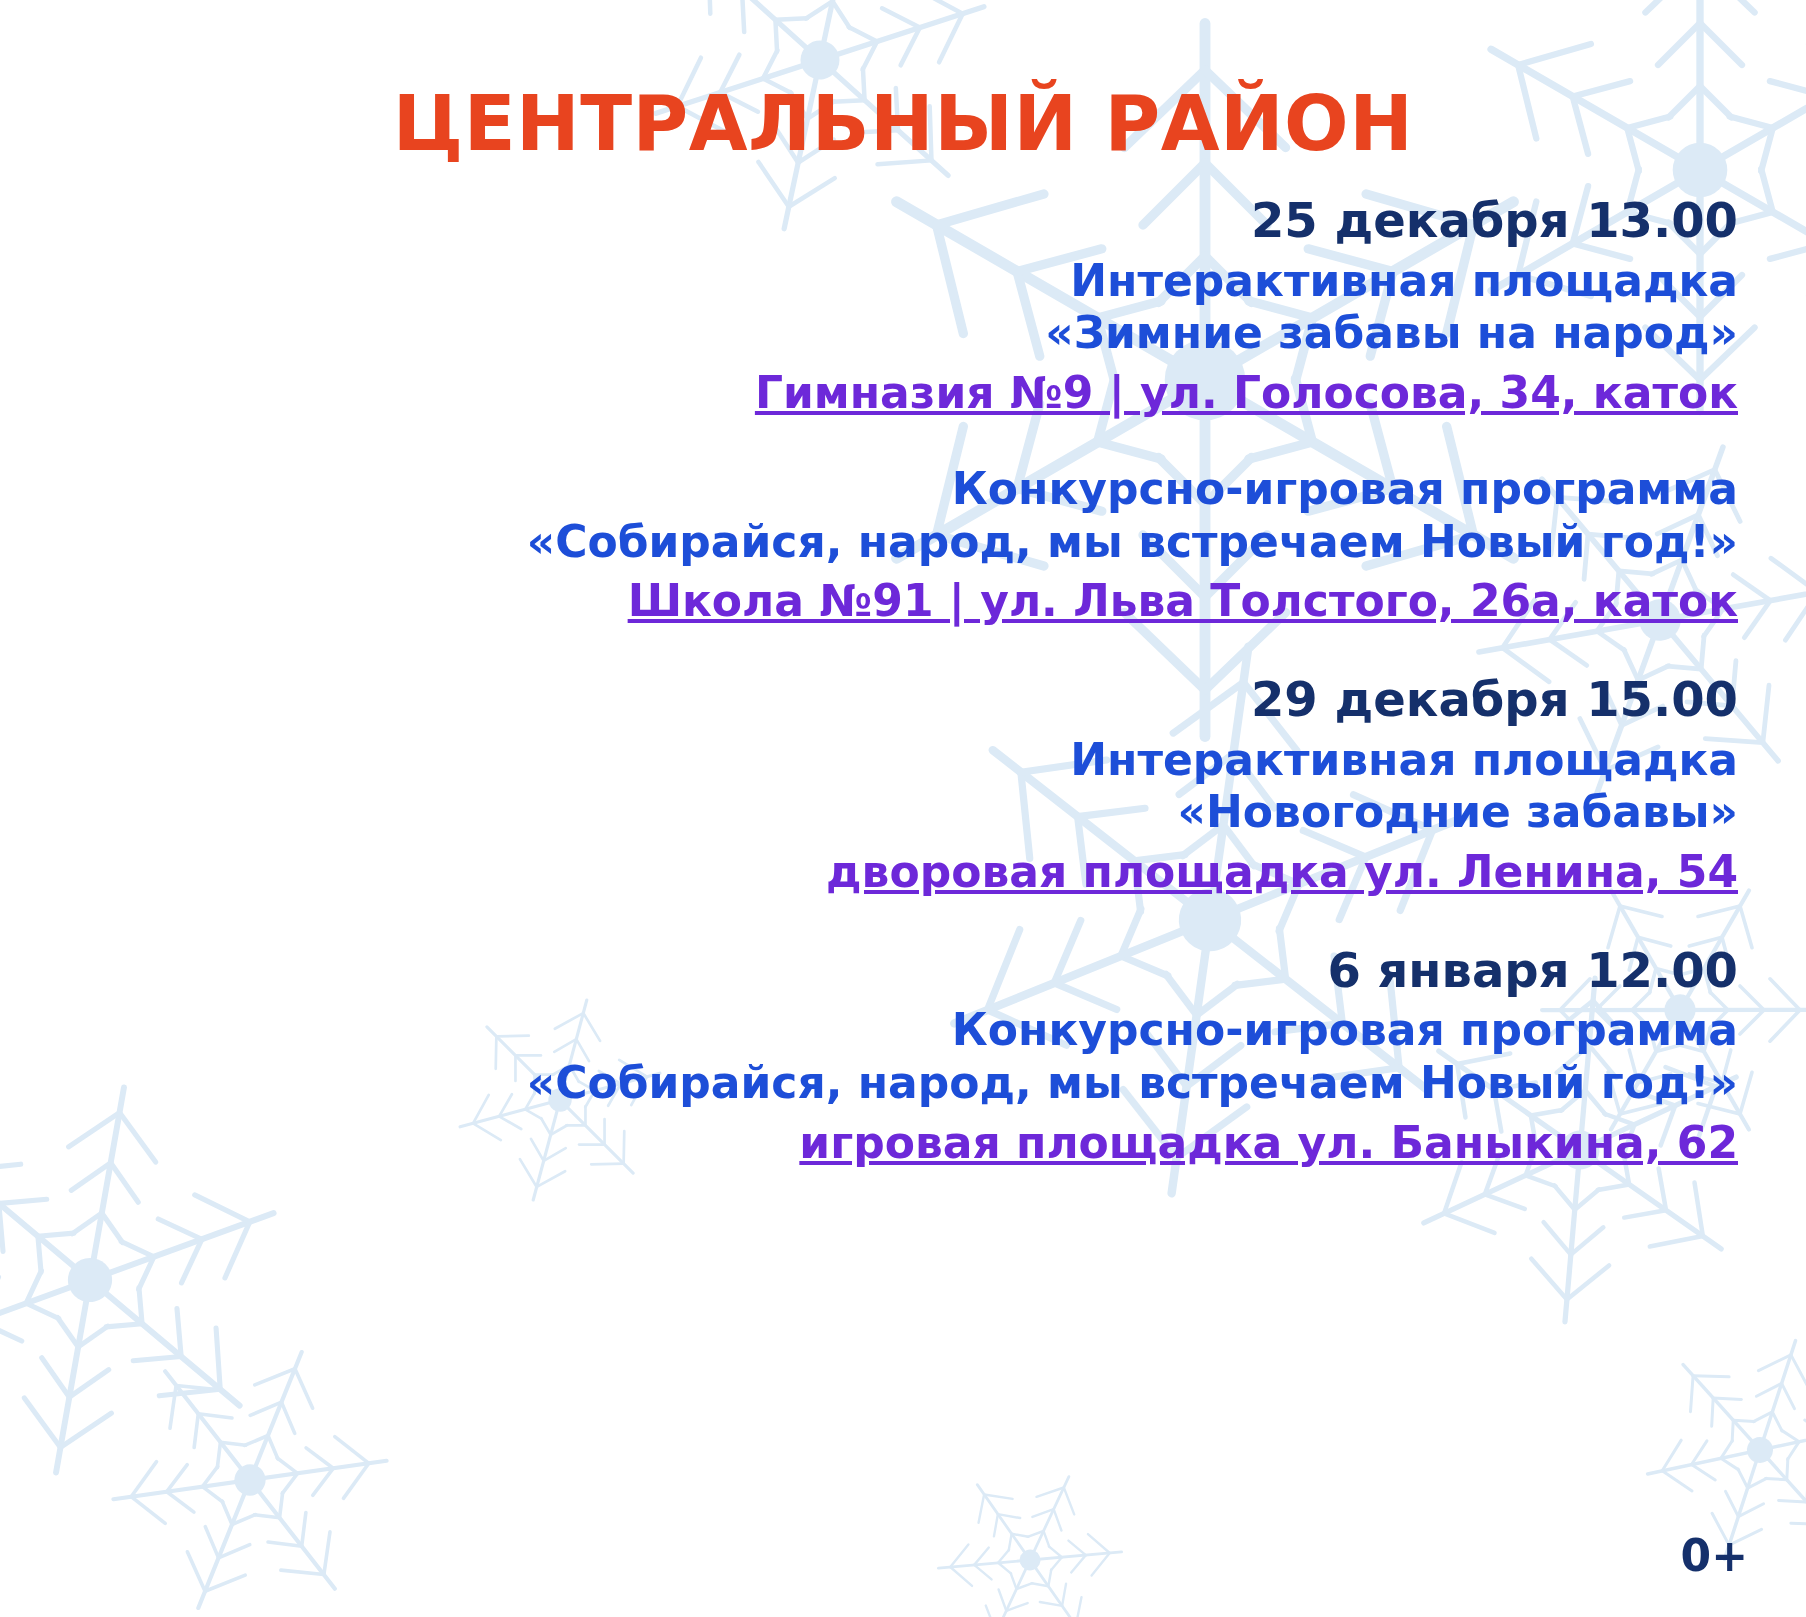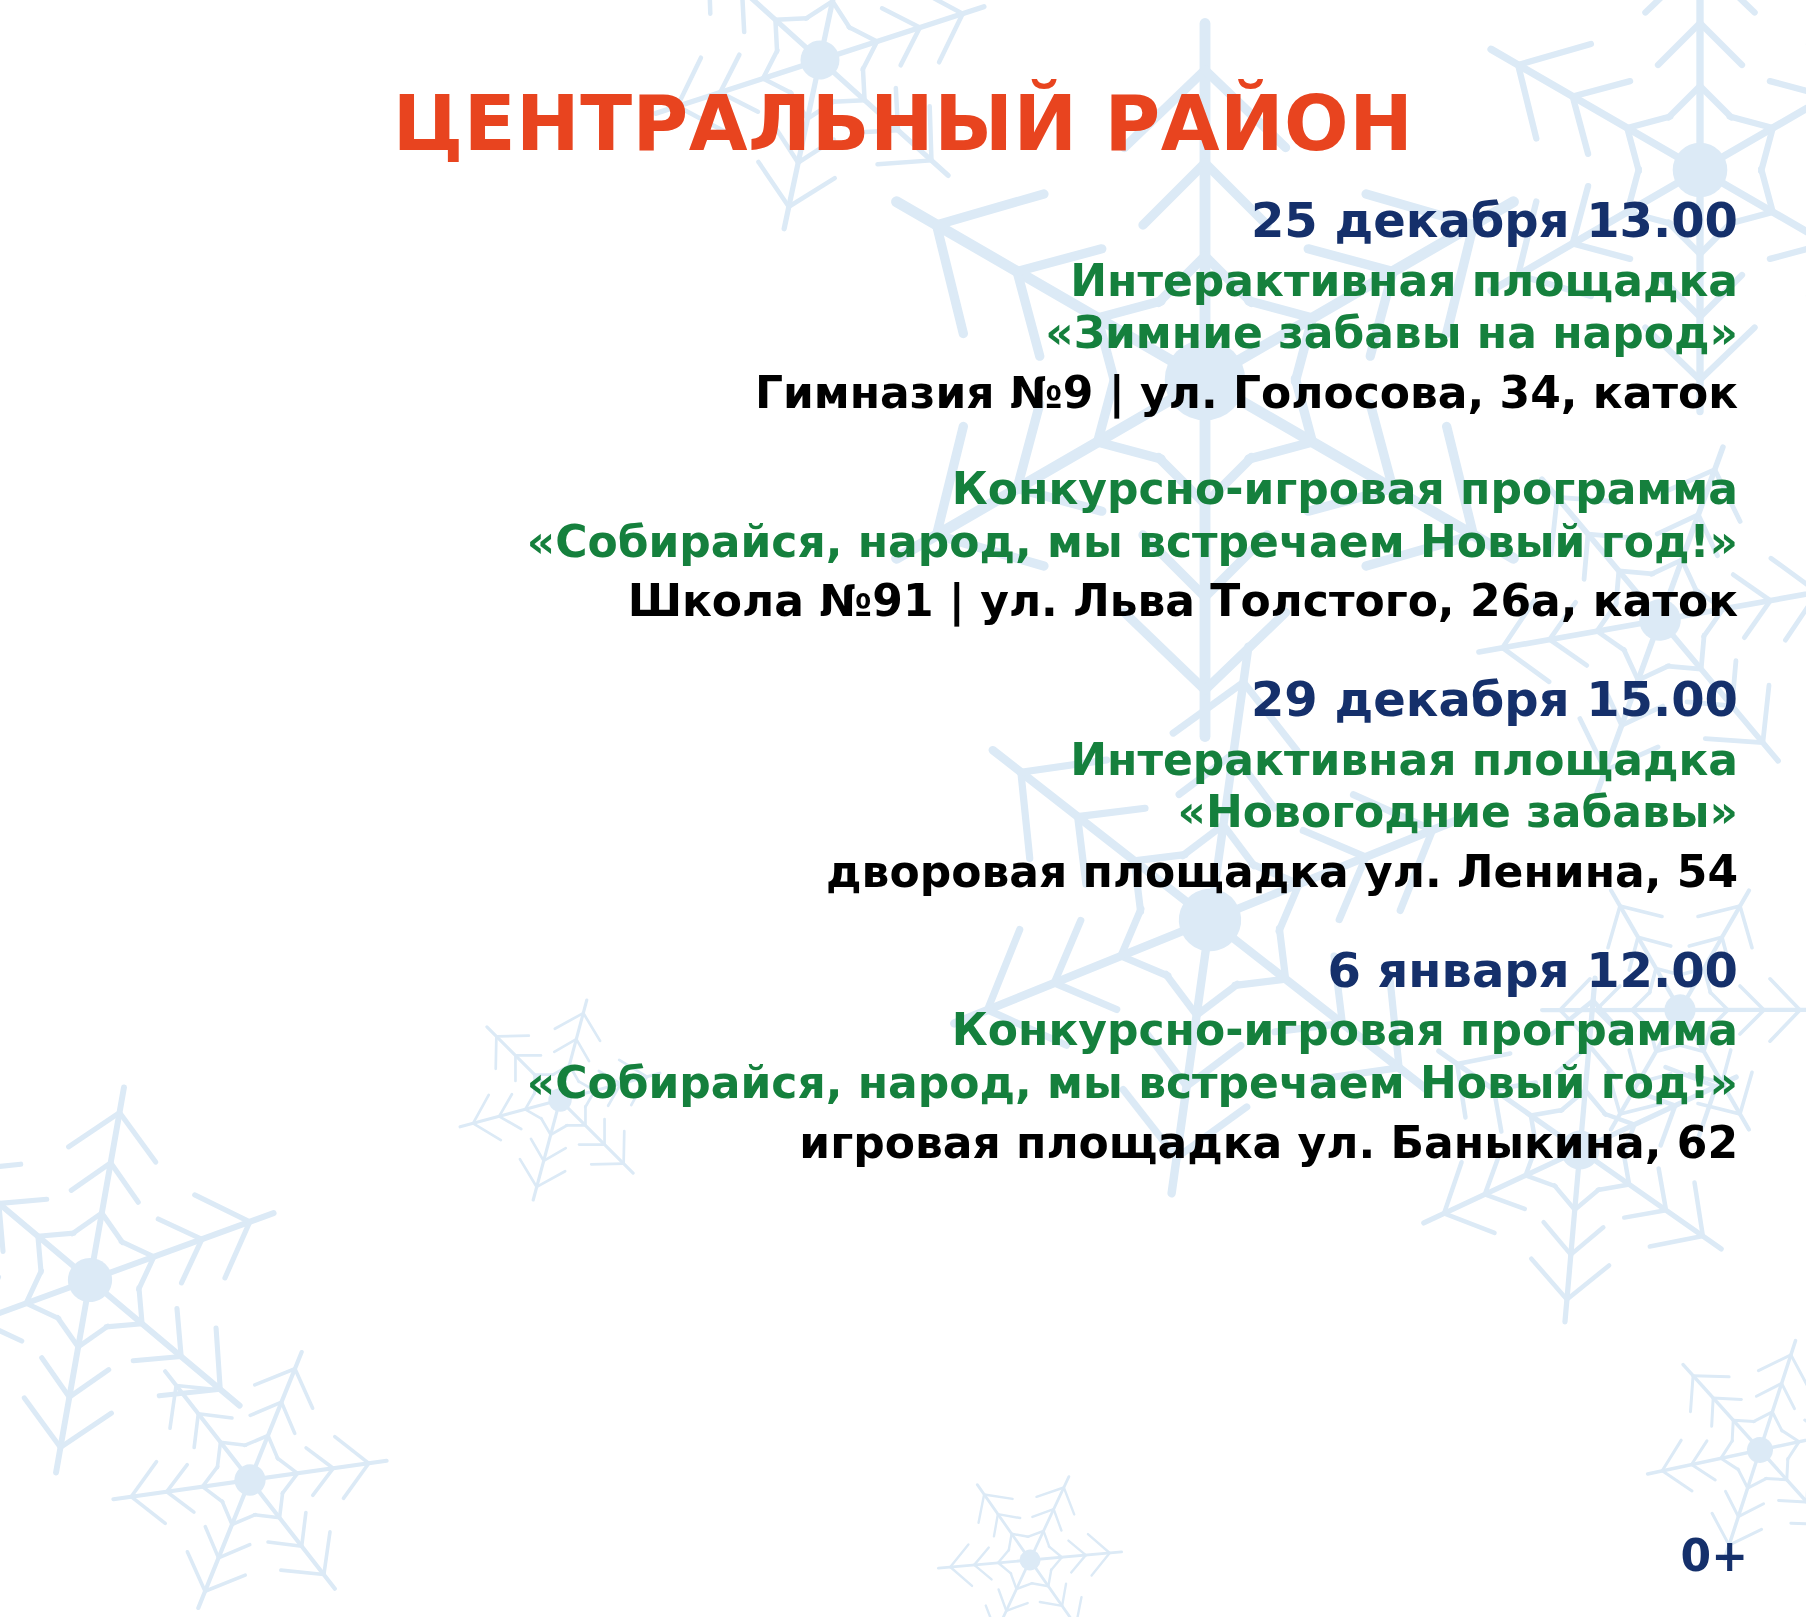--- a/index.html
+++ b/index.html
@@ -57,36 +57,37 @@
 
   .event-date {
     color: #15306b;
     font-weight: 800;
     font-size: 48px;
     line-height: 1.18;
     margin-bottom: 6px;
   }
 
   .event-desc {
-    color: #15803d;
+    color: #1d4ed8;
     font-weight: 700;
     font-size: 44px;
     line-height: 1.2;
   }
 
   .event-desc .line2 {
     display: block;
   }
 
   .event-place {
-    color: #000000;
+    color: #6d28d9;
     font-weight: 700;
     font-size: 44px;
     line-height: 1.24;
     margin-top: 6px;
+    text-decoration: underline;
   }
 
   .age-rating {
     position: absolute;
     right: 58px;
     bottom: 36px;
     color: #15306b;
     font-weight: 800;
     font-size: 44px;
     z-index: 3;

